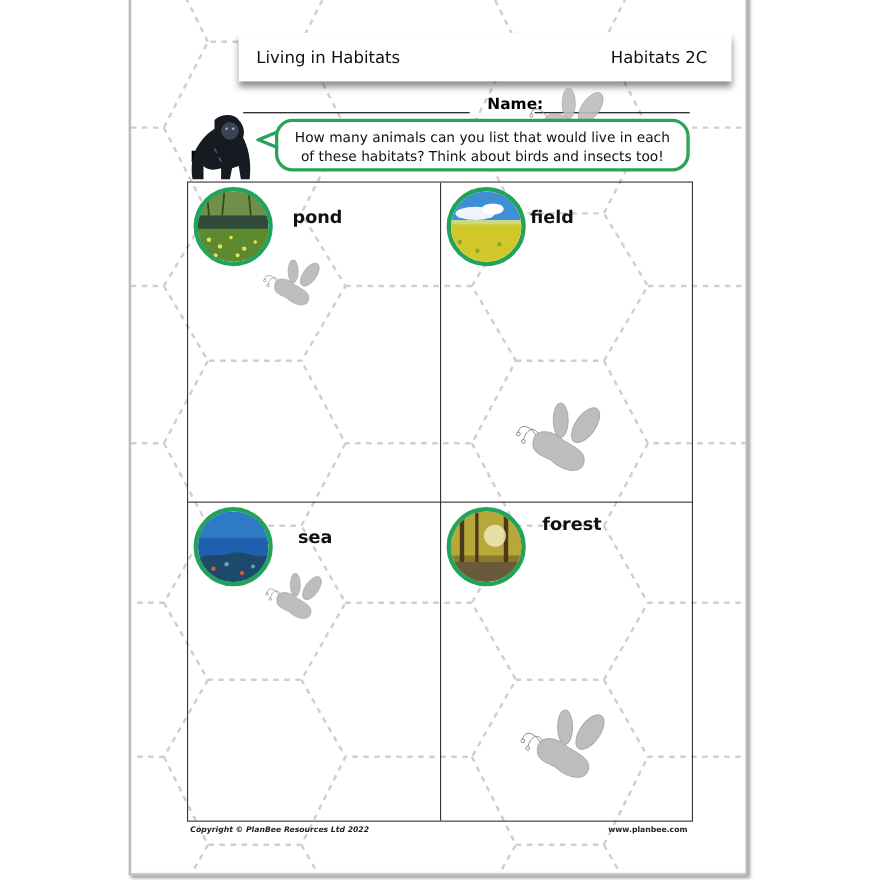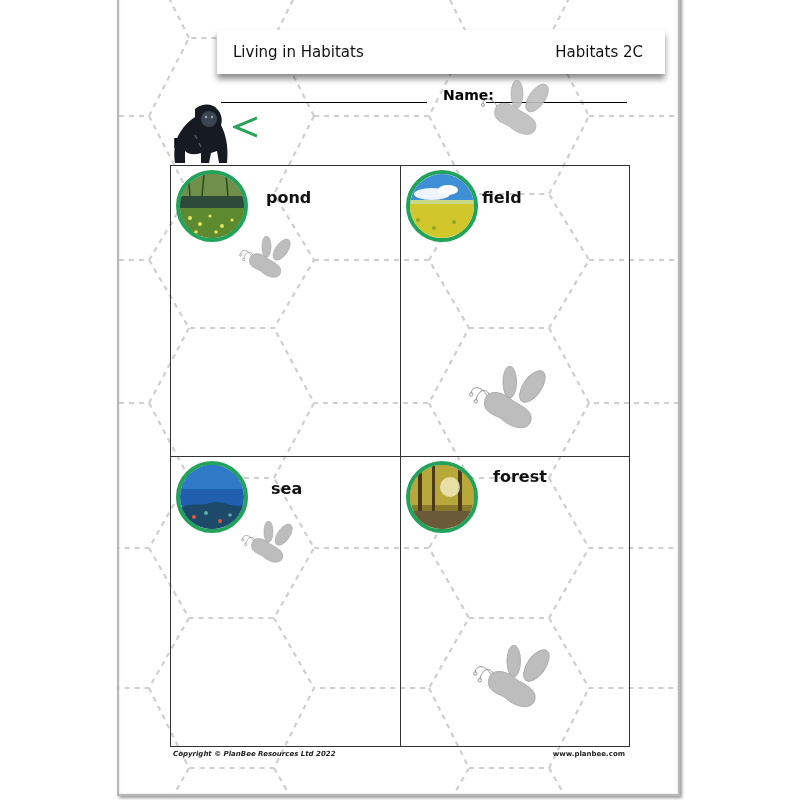--- a/index.html
+++ b/index.html
@@ -93,20 +93,24 @@
     <path d="M24,6 C30,0 42,0 46,6 C50,10 52,16 50,22 C54,30 58,42 56,60 L48,60 L46,48 L40,50 L38,60 L30,60 L30,50 C24,52 18,52 14,48 L14,60 L4,60 C2,48 4,36 10,28 C14,22 18,18 24,14 Z" fill="#161b22"></path>
     <ellipse cx="38" cy="16" rx="8" ry="8" fill="#3b4452"></ellipse>
     <circle cx="35" cy="14" r="1.2" fill="#9aa"></circle>
       <circle cx="41" cy="14" r="1.2" fill="#9aa"></circle>
     <path d="M24,32 L26,36 M28,40 L30,44" stroke="#556" stroke-width="1.5"></path>
   </svg>
 
   <svg class="bubble-tail" viewBox="0 0 24 22">
     <path d="M24,2 L2,11 L24,20" fill="#fff" stroke="#2aa35a" stroke-width="3"></path>
   </svg>
+  <div class="bubble">
+    <div>How many animals can you list that would live in each</div>
+    <div>of these habitats? Think about birds and insects too!</div>
+  </div>
 
   <div class="grid">
     <div class="vdiv"></div>
     <div class="hdiv"></div>
 
     <div class="cell" style="left:0; top:0;">
       <div class="circle">
         <svg width="64" height="64" viewBox="0 0 64 64">
           <rect width="64" height="64" fill="#3f6b2c"></rect>
           <rect y="0" width="64" height="22" fill="#6f8f4a"></rect>

